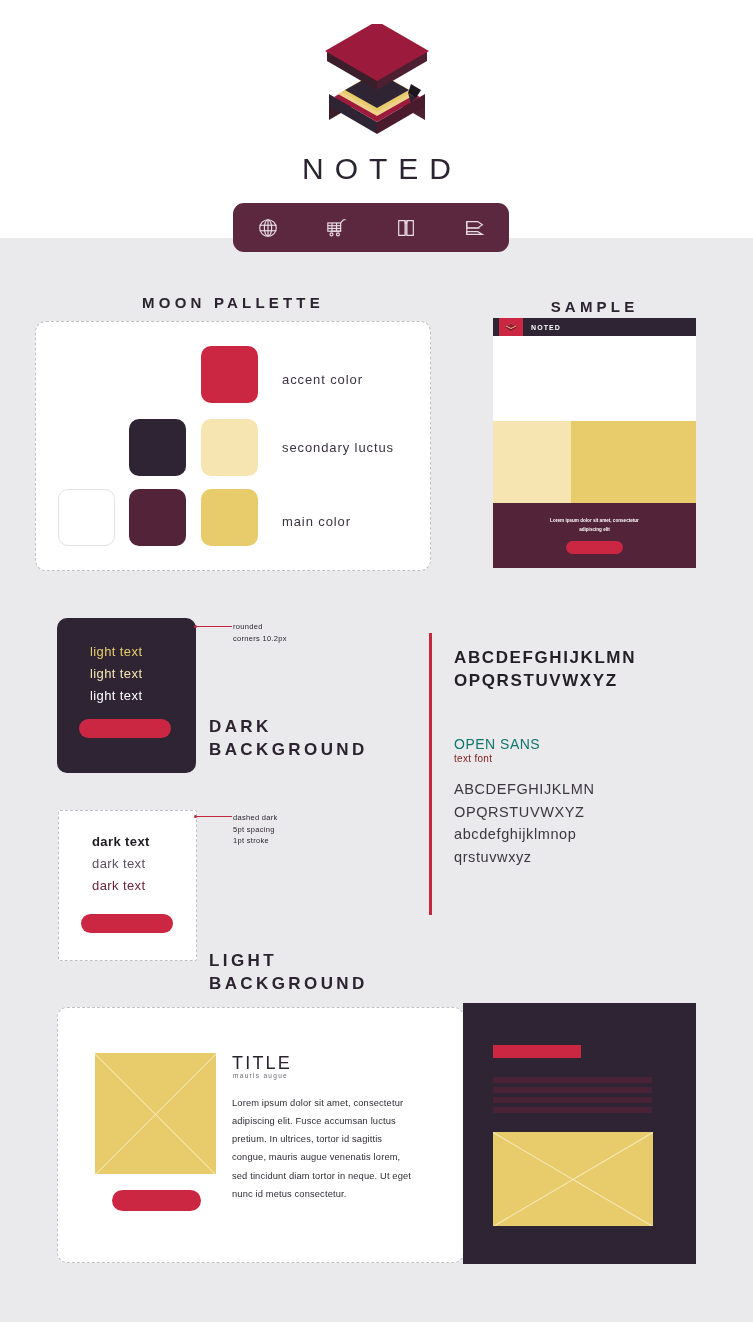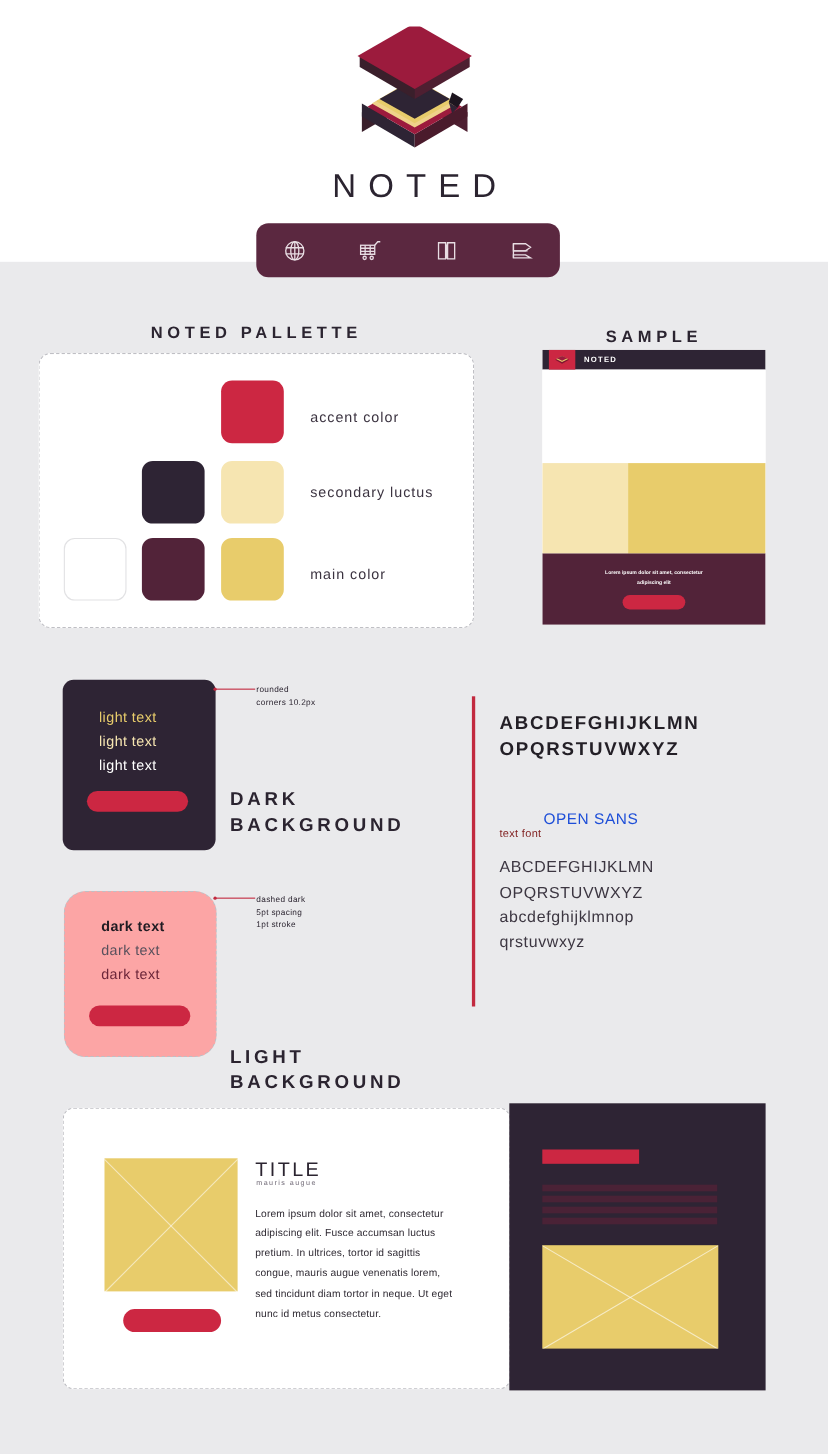--- a/index.html
+++ b/index.html
@@ -96,21 +96,21 @@
   .dt2 { top: 48px; color: #f6e5b1; }
   .dt3 { top: 70px; color: #ffffff; }
   .dark-card .pill {
     position: absolute; left: 22px; top: 101px; width: 92px; height: 19px;
     background: #cc2742; border-radius: 10px;
   }
 
   
   .light-card {
     position: absolute; left: 58px; top: 810px; width: 139px; height: 151px;
-    background: #fca5a5; border-radius: 20px; border: 1px dashed #bfbfc4;
+    background: #ffffff; border-radius: 2px; border: 1px dashed #bfbfc4;
   }
   .light-card .t { position: absolute; left: 33px; font-size: 13px; letter-spacing: 0.4px; }
   .lt1 { top: 23px; color: #1f1b22; font-weight: 700; }
   .lt2 { top: 45px; color: #58505c; }
   .lt3 { top: 67px; color: #6b2539; }
   .light-card .pill {
     position: absolute; left: 22px; top: 103px; width: 92px; height: 19px;
     background: #cc2742; border-radius: 10px;
   }
 
@@ -131,21 +131,21 @@
   }
   .cap-dark { left: 209px; top: 716px; }
   .cap-light { left: 209px; top: 906px; margin-top: 44px; }
 
   
   .type-block { position: absolute; left: 429px; top: 633px; width: 300px; height: 282px; }
   .type-rule { position: absolute; left: 0; top: 0; width: 2.5px; height: 282px; background: #c2293f; }
   .type-inner { position: absolute; left: 25px; top: 0; width: 275px; }
   .tf-name { font-size: 16px; font-weight: 700; letter-spacing: 2.6px; color: #231f26; line-height: 1.42; }
   .tf-alpha { margin-top: 13px; font-size: 17px; font-weight: 700; letter-spacing: 1.6px; color: #231f26; line-height: 1.38; }
-  .bf-name { margin-top: 42px; font-size: 14px; letter-spacing: 0.5px; color: #1d4ed8; line-height: 1.3; margin-left: 40px; }
+  .bf-name { margin-top: 42px; font-size: 14px; letter-spacing: 0.5px; color: #0f766e; line-height: 1.3; }
   .bf-sub { font-size: 10px; letter-spacing: 0.3px; color: #7f1d1d; }
   .bf-alpha { margin-top: 14px; font-size: 14.5px; letter-spacing: 0.6px; color: #3c3641; line-height: 1.55; }
 
   
   .content-card {
     position: absolute; left: 57px; top: 1007px; width: 407px; height: 256px;
     background: #ffffff; border-radius: 10px; border: 1px dashed #bfbfc4;
   }
   .ph-img {
     position: absolute; left: 95px; top: 1053px; width: 121px; height: 121px;
@@ -255,21 +255,21 @@
         <svg width="24" height="22" viewBox="0 0 26 24" fill="none" stroke="#e8dde3" stroke-width="1.3">
           <path d="M4 5 H16 L21 8.5 L16 12 H4 Z"></path>
           <path d="M4 12 H18"></path>
           <path d="M4 16 H16 L21 19 L16 19 H4 Z"></path>
           <line x1="4" y1="5" x2="4" y2="19"></line>
         </svg>
       </div>
     </div>
   </div>
 
-  <div class="sec-title cp">NOTED PALLETTE</div>
+  <div class="sec-title cp">MOON PALLETTE</div>
   <div class="palette-card">
     <div class="sw sw-accent"></div>
     <div class="sw sw-dark"></div>
     <div class="sw sw-cream"></div>
     <div class="sw sw-white"></div>
     <div class="sw sw-maroon"></div>
     <div class="sw sw-gold"></div>
     <div class="sw-label lb-accent">accent color</div>
     <div class="sw-label lb-secondary">secondary luctus</div>
     <div class="sw-label lb-main">main color</div>

